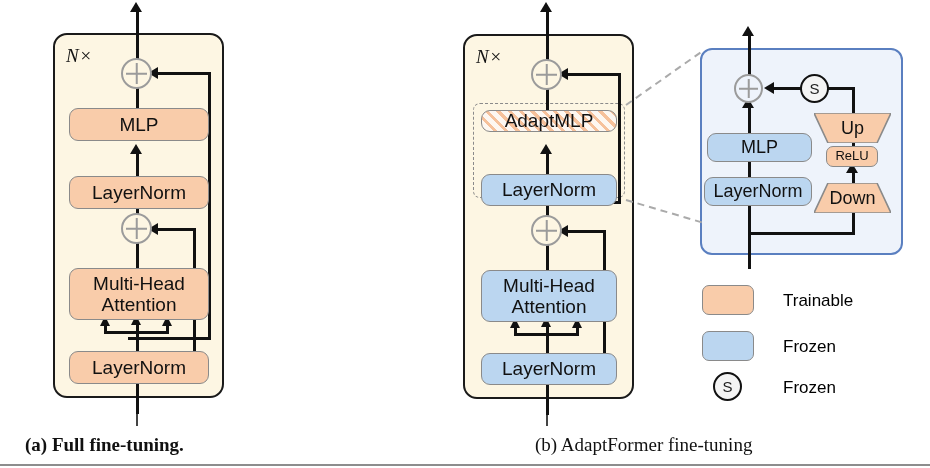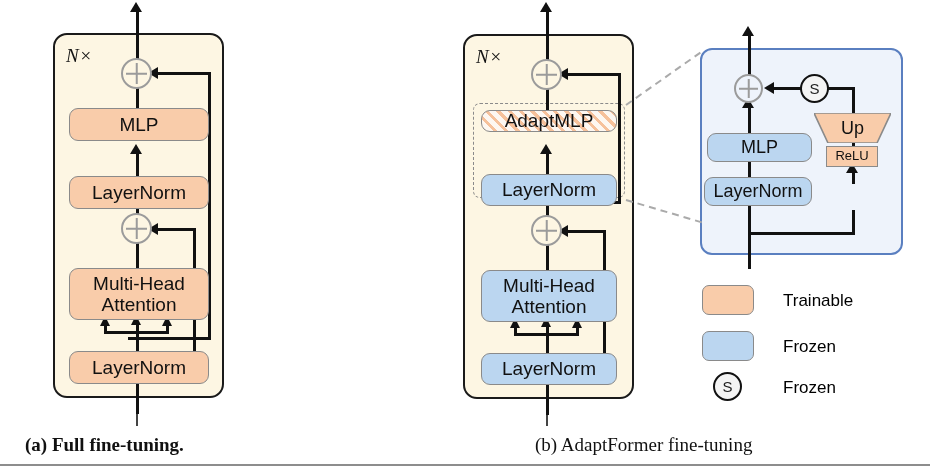--- a/index.html
+++ b/index.html
@@ -247,25 +247,33 @@
   </div>
 
   <div class="wire v" style="left:748px;top:206px;height:62px;"></div>
   <div class="wire v" style="left:748px;top:162px;height:18px;"></div>
   <div class="wire v" style="left:748px;top:104px;height:32px;"></div>
   <div class="ah up" style="left:742px;top:98px;"></div>
 
   <div class="wire h" style="left:748px;top:232px;width:107px;"></div>
   <div class="wire v" style="left:852px;top:210px;height:24px;"></div>
 
+  <div class="trap" style="left:814px;top:183px;width:77px;height:30px;">
+    <svg class="shape" viewBox="0 0 77 30" preserveAspectRatio="none">
+      <polygon points="14,0 63,0 77,30 0,30" fill="#F9CCAA" stroke="#8a8a8a" stroke-width="1.6"></polygon>
+    </svg>
+    <div class="lbl">
+        <span>Down</span>
+      </div>
+  </div>
 
   <div class="wire v" style="left:852px;top:170px;height:14px;"></div>
   <div class="ah up" style="left:846px;top:163px;"></div>
 
-  <div class="mod train" style="left:826px;top:146px;width:52px;height:21px;font-size:13px;border-radius:0;">
+  <div class="mod train" style="left:826px;top:146px;width:52px;height:21px;font-size:13px;border-radius:7px;">
     <span>ReLU</span>
   </div>
 
   <div class="wire v" style="left:852px;top:132px;height:15px;"></div>
   <div class="ah up" style="left:846px;top:125px;"></div>
 
   <div class="trap" style="left:814px;top:113px;width:77px;height:30px;">
     <svg class="shape" viewBox="0 0 77 30" preserveAspectRatio="none">
       <polygon points="0,0 77,0 63,30 14,30" fill="#F9CCAA" stroke="#8a8a8a" stroke-width="1.6"></polygon>
     </svg>

